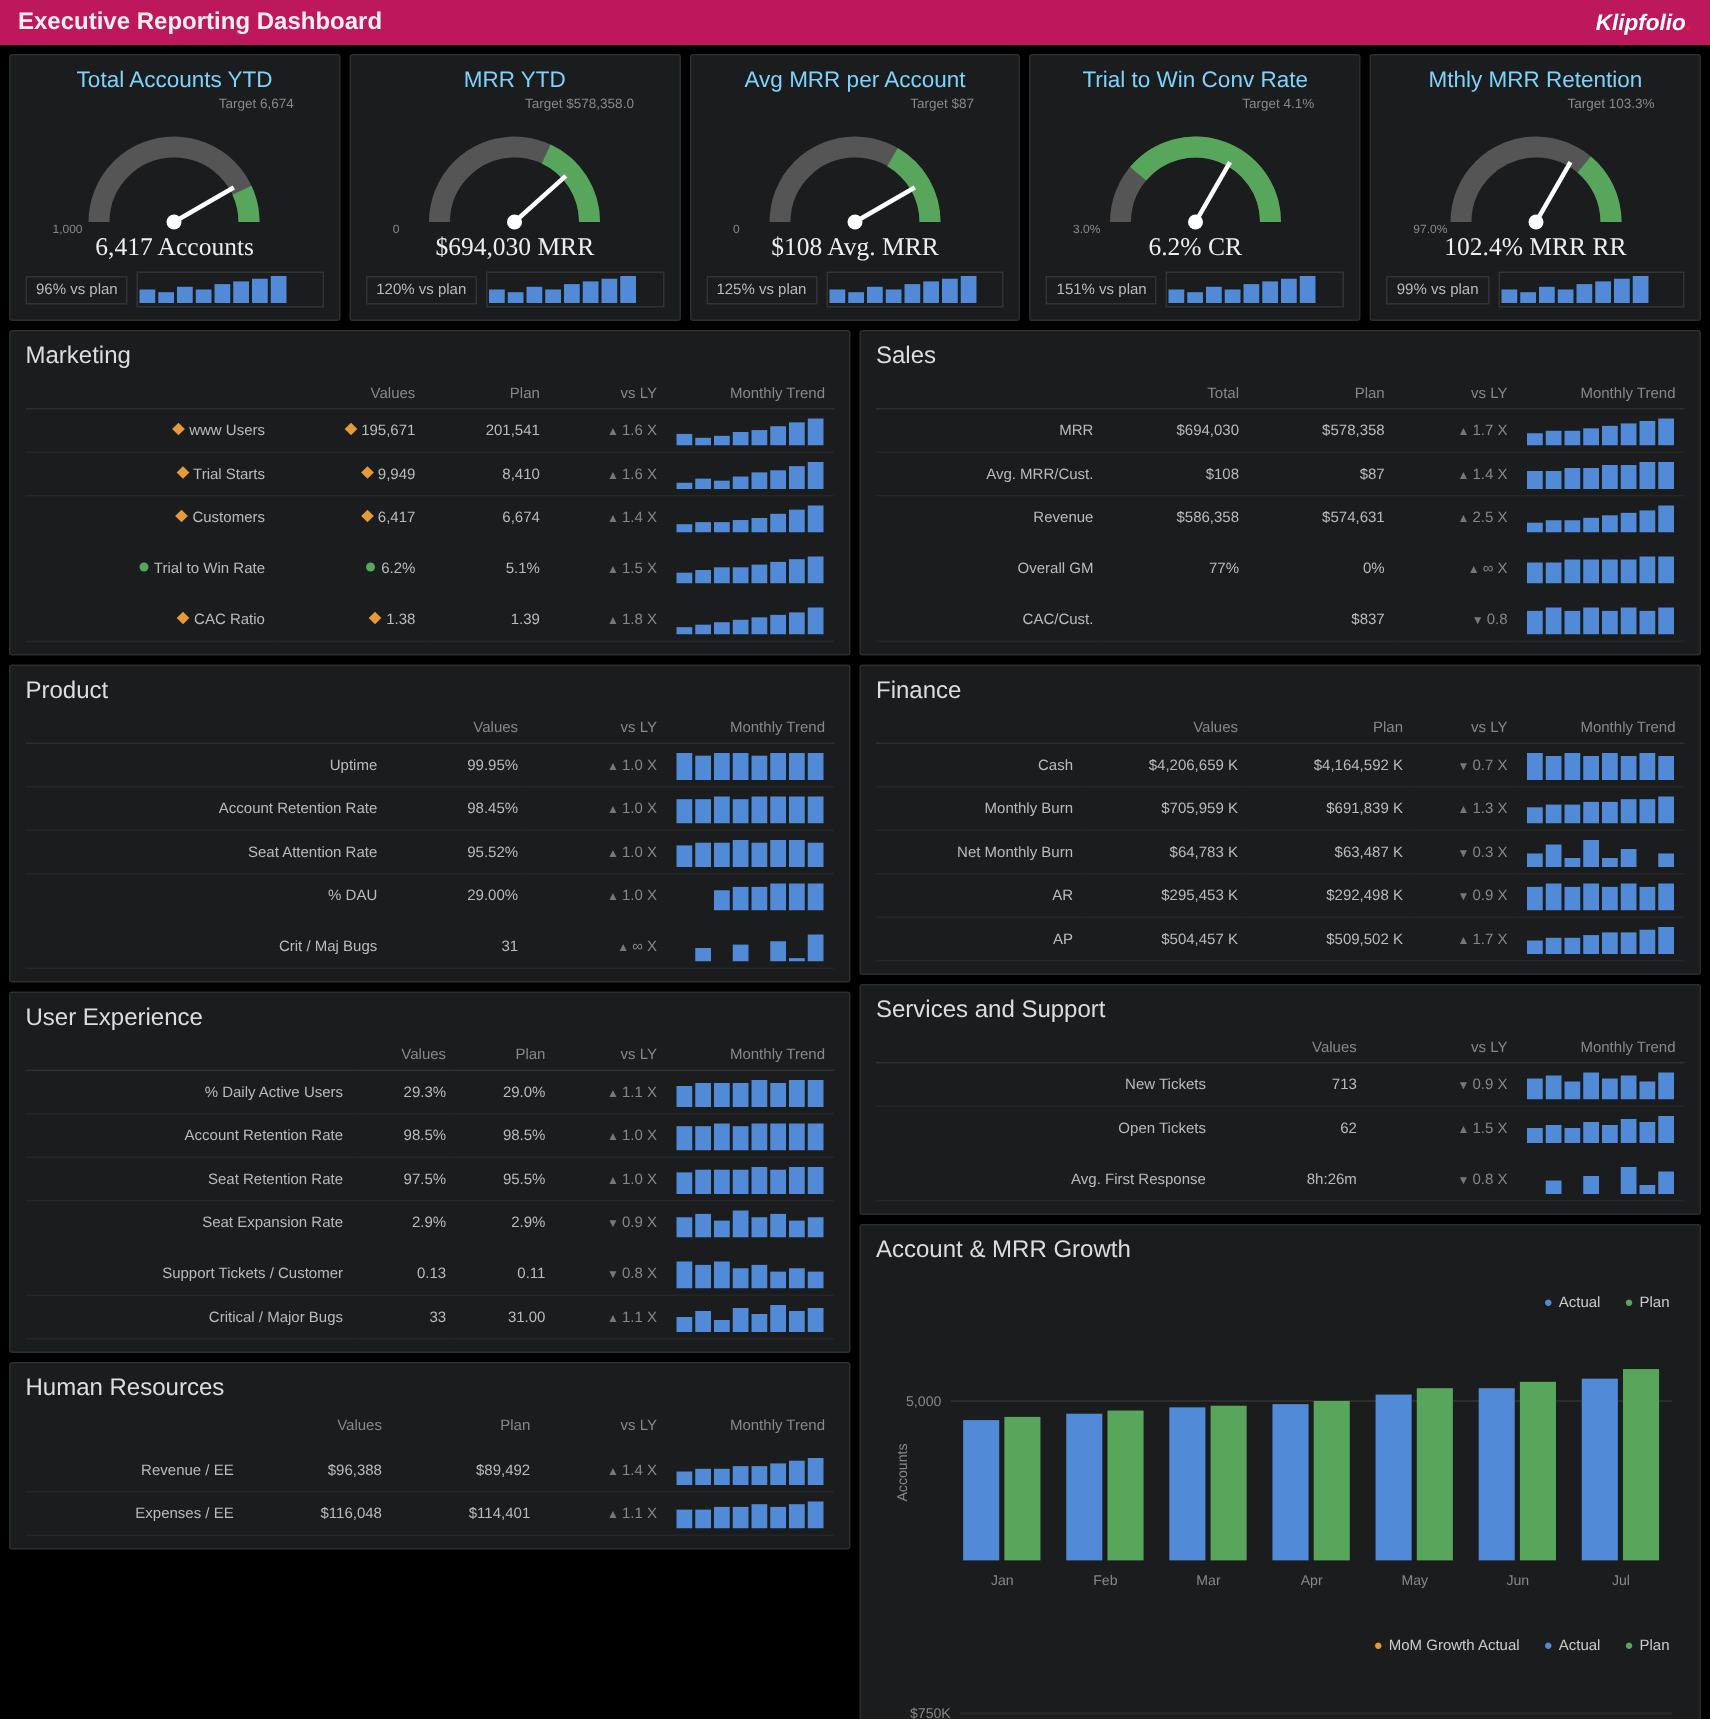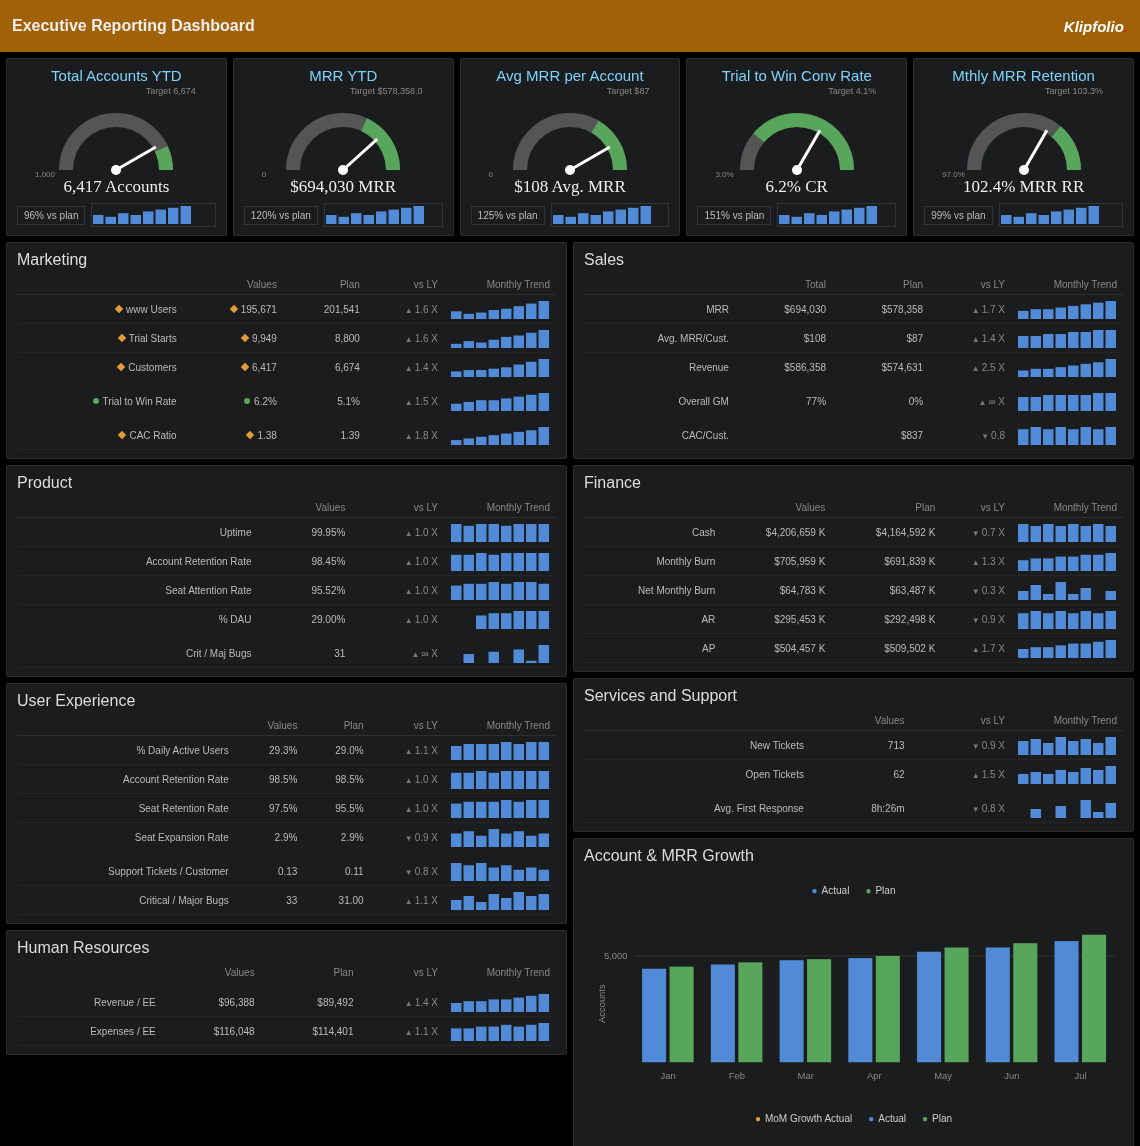--- a/index.html
+++ b/index.html
@@ -7,22 +7,22 @@
     background: #000;
     color: #ccc;
     font-family: -apple-system, "Segoe UI", Arial, sans-serif;
     font-size: 11px;
     width: 1140px;
   }
   .header {
     display: flex;
     justify-content: space-between;
     align-items: center;
-    padding: 17px 12px;
-    background: #a16207;
+    padding: 6px 12px;
+    background: #be185d;
   }
   .header h1 { font-size: 16px; font-weight: 600; color: #eee; }
   .logo { font-size: 15px; font-weight: 700; color: #fff; font-style: italic; }
   .logo::after { content: "."; color: #d22; }
   .dash {
     display: grid;
     grid-template-columns: repeat(2, 1fr);
     gap: 6px;
     padding: 6px;
     background: #000;
@@ -50,21 +50,21 @@
   td.trend { width: 110px; }
   .row-gap td { border-top: 6px solid #1b1c1d; }
   .ind { display: inline-block; width: 6px; height: 6px; transform: rotate(45deg); margin-right: 4px; vertical-align: 1px; }
   .ind.g { background: #58a55c; transform: none; border-radius: 50%; }
   .ind.o { background: #e49b38; }
   .arw-up::before { content: "▲"; color: #777; margin-right: 2px; font-size: 8px; }
   .arw-dn::before { content: "▼"; color: #777; margin-right: 2px; font-size: 8px; }
   .vsly { color: #888; white-space: nowrap; }
   .spark-td svg { width: 100px; height: 20px; display: block; }
   .bar { fill: #518ad6; }
-  .legend { display: flex; gap: 16px; justify-content: center; font-size: 10px; margin: 20px 10px; }
+  .legend { display: flex; gap: 16px; justify-content: flex-end; font-size: 10px; margin: 20px 10px; }
   .legend span::before { content: "●"; margin-right: 4px; }
   .lg-actual::before { color: #518ad6; }
   .lg-plan::before { color: #58a55c; }
   .lg-mom::before { color: #e49b38; }
   .chart { padding: 4px 8px; }
 </style>
 </head>
 <body>
 
 <div class="header">
@@ -245,21 +245,21 @@
                     <rect class="bar" x="51" y="9.714285714285715" width="10.5" height="10.285714285714285"></rect>
                     <rect class="bar" x="63.5" y="7.142857142857142" width="10.5" height="12.857142857142858"></rect>
                     <rect class="bar" x="76" y="4.571428571428573" width="10.5" height="15.428571428571427"></rect>
                     <rect class="bar" x="88.5" y="2" width="10.5" height="18"></rect>
                   </svg>
                 </td>
               </tr>
               <tr class="">
                 <td class="lbl"><span class="ind o"></span>Trial Starts</td>
                 <td><span class="ind o"></span>9,949</td>
-                <td>8,800</td>
+                <td>8,410</td>
                 <td class="vsly"><span class="arw-up"></span>1.6 X</td>
                 <td class="trend spark-td">
                   <svg viewBox="0 0 100 20">
                     <rect class="bar" x="1" y="15.846153846153847" width="10.5" height="4.153846153846154"></rect>
                     <rect class="bar" x="13.5" y="13.076923076923077" width="10.5" height="6.923076923076923"></rect>
                     <rect class="bar" x="26" y="14.461538461538462" width="10.5" height="5.538461538461538"></rect>
                     <rect class="bar" x="38.5" y="11.692307692307692" width="10.5" height="8.307692307692308"></rect>
                     <rect class="bar" x="51" y="8.923076923076923" width="10.5" height="11.076923076923077"></rect>
                     <rect class="bar" x="63.5" y="7.538461538461538" width="10.5" height="12.461538461538462"></rect>
                     <rect class="bar" x="76" y="4.76923076923077" width="10.5" height="15.23076923076923"></rect>

